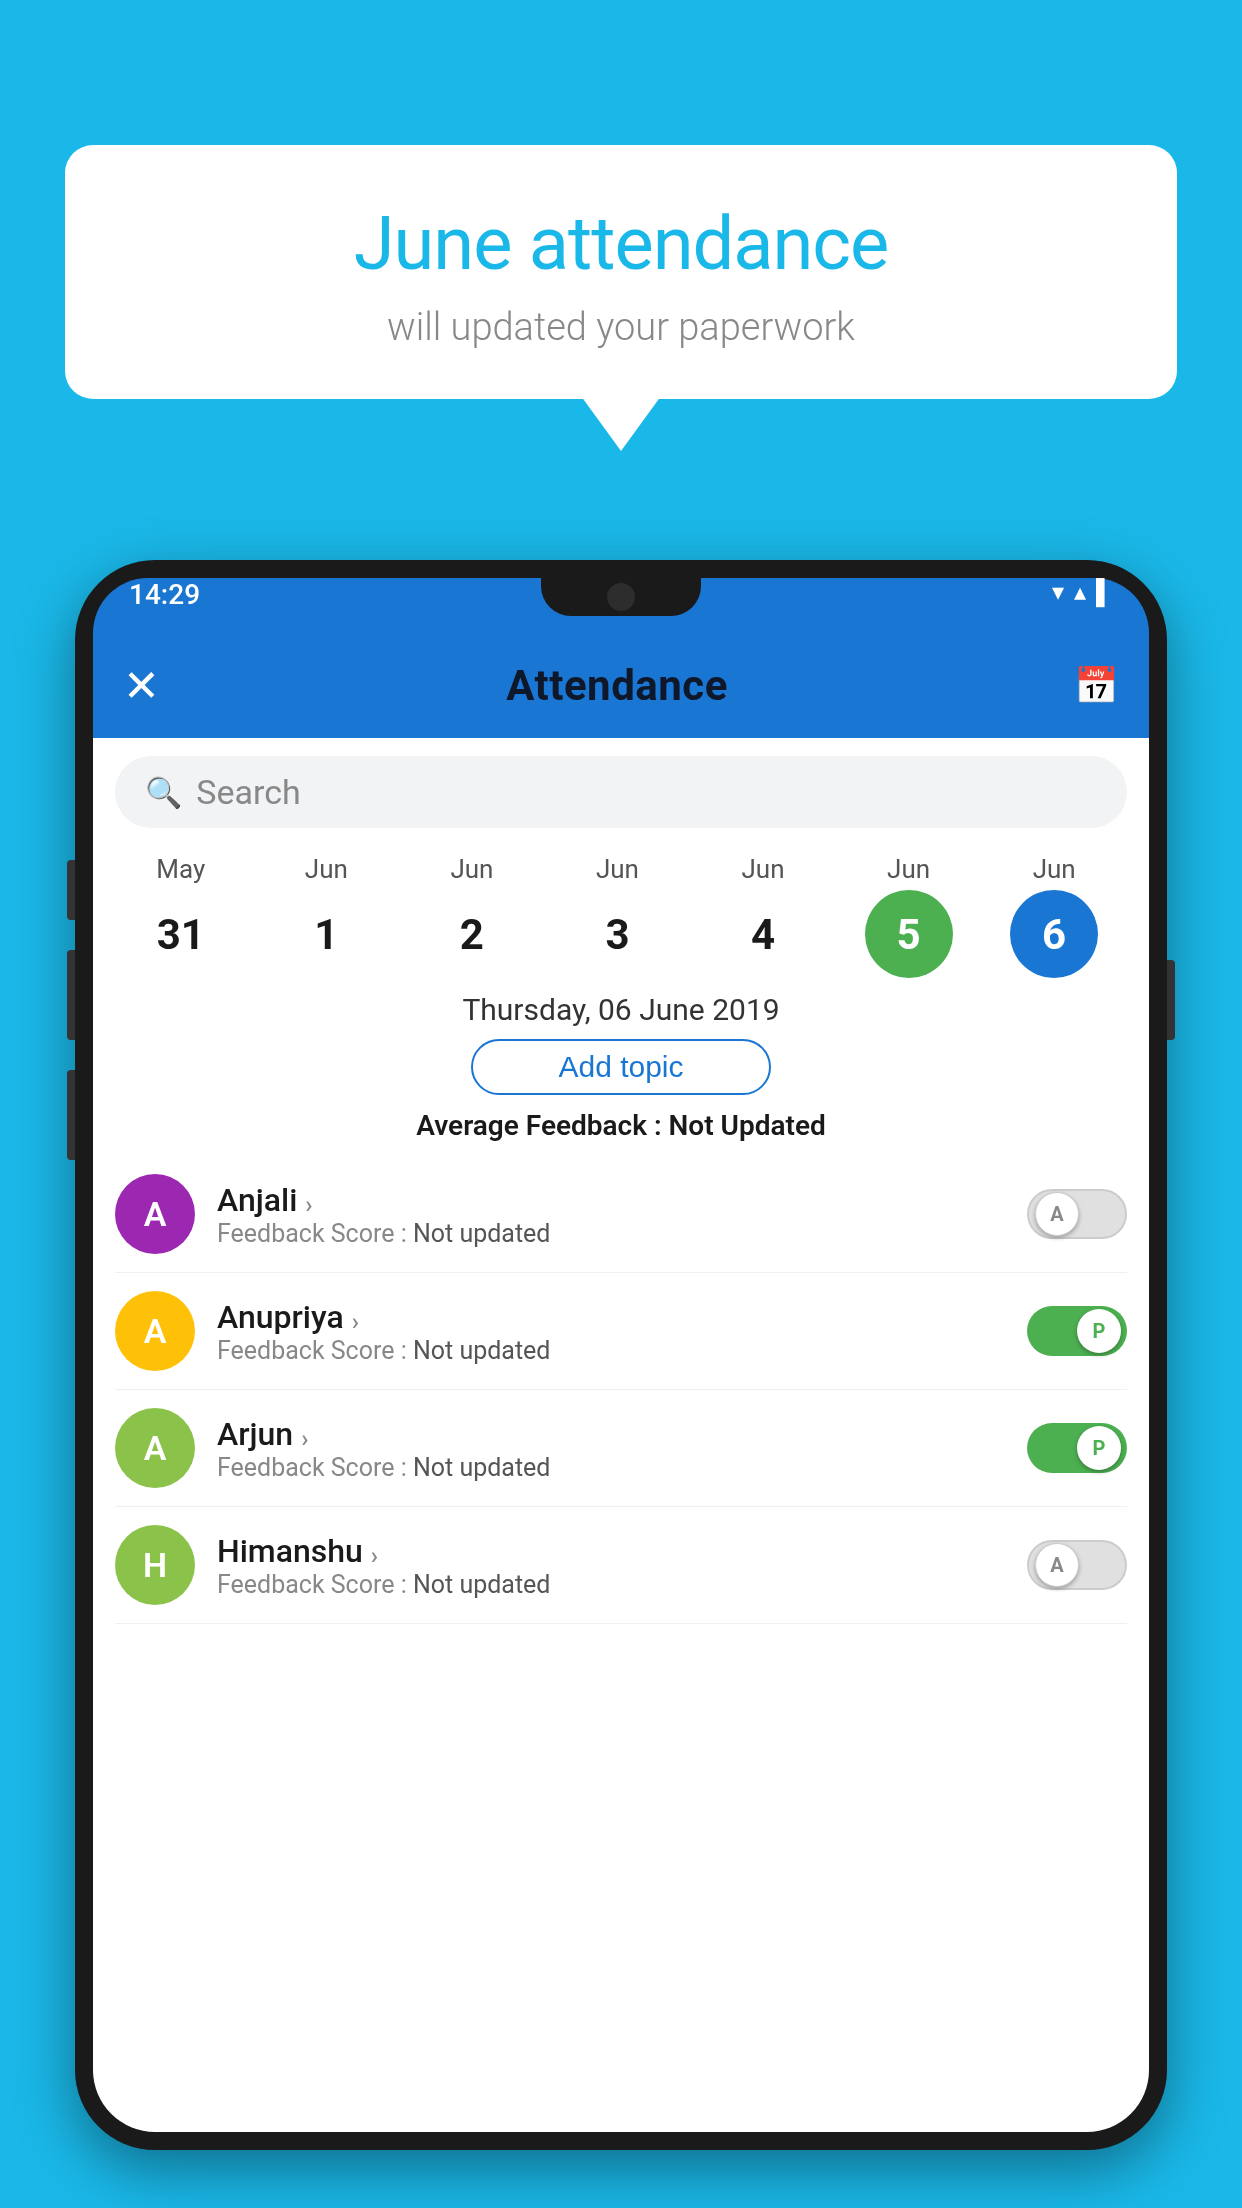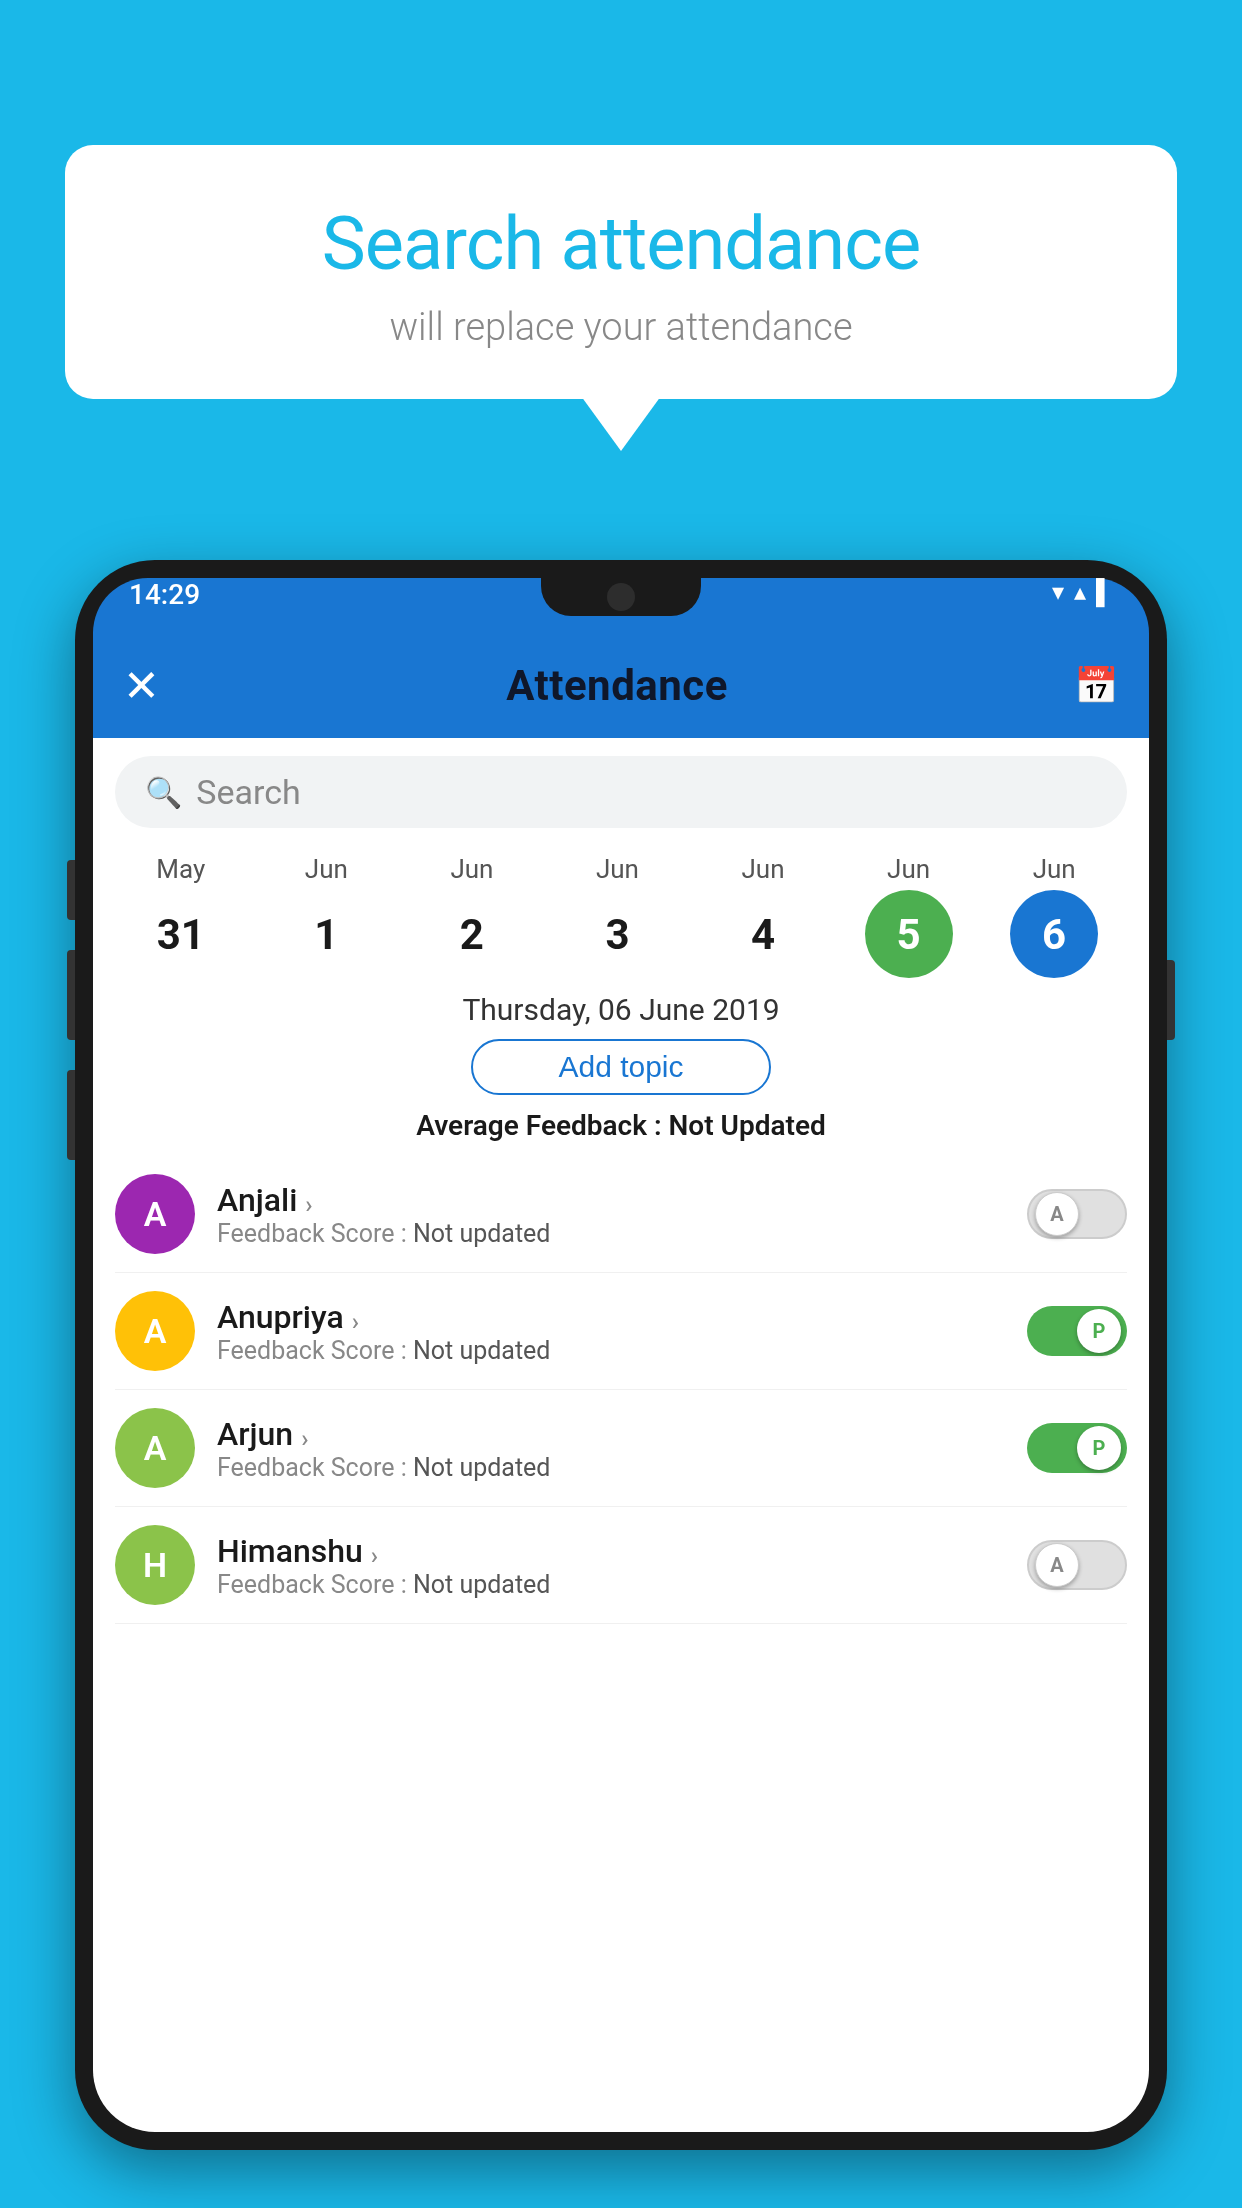--- a/index.html
+++ b/index.html
@@ -409,22 +409,22 @@
       height: 90px;
       background: #333;
       border-radius: 4px 0 0 4px;
     }
   </style>
 </head>
 <body>
 
 <div class="speech-bubble-container">
   <div class="speech-bubble">
-    <div class="bubble-title">Search attendance</div>
-    <div class="bubble-subtitle">will replace your attendance</div>
+    <div class="bubble-title">June attendance</div>
+    <div class="bubble-subtitle">will updated your paperwork</div>
   </div>
 </div>
 
 <div class="phone-container">
   <div class="phone-frame">
 
     <div class="phone-side-btn-right"></div>
     <div class="phone-side-btn-left1"></div>
     <div class="phone-side-btn-left2"></div>
     <div class="phone-side-btn-left3"></div>

